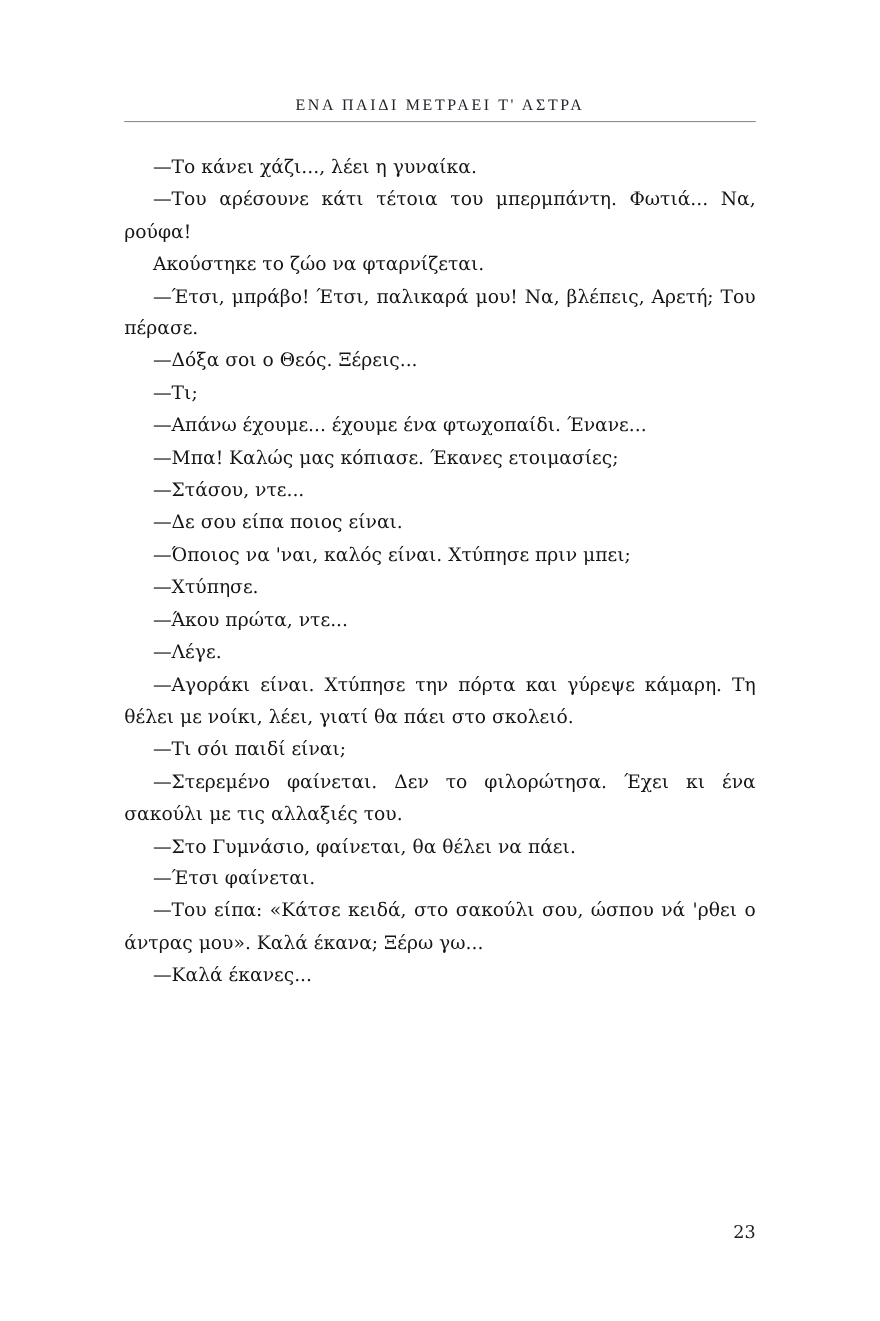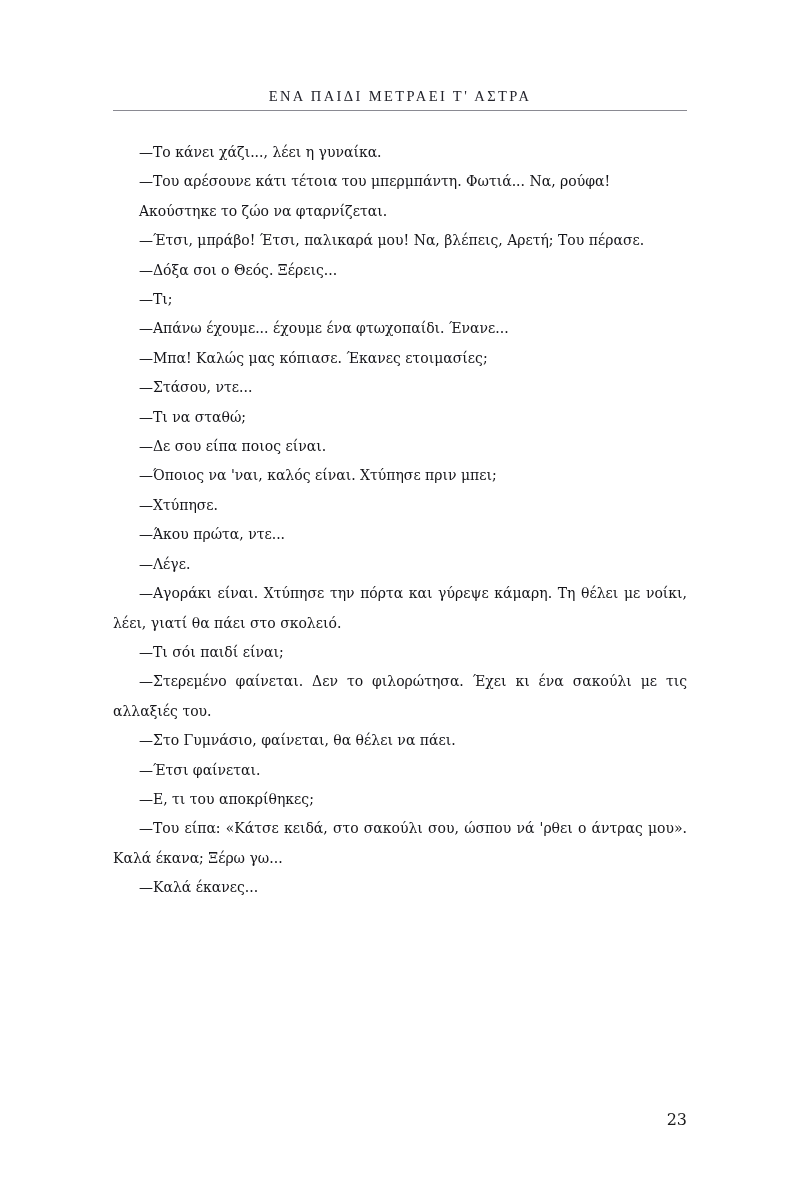--- a/index.html
+++ b/index.html
@@ -42,21 +42,21 @@
     width: 574px;
     height: 1px;
     background: #8a8a92;
   }
   .body-text {
     position: absolute;
     left: 113px;
     top: 138px;
     width: 574px;
     font-family: "DejaVu Serif", "Liberation Serif", serif;
-    font-size: 14px;
+    font-size: 17px;
     line-height: 29.4px;
     text-align: justify;
     text-justify: inter-word;
     color: #151519;
     hyphens: manual;
   }
   .body-text p {
     margin: 0;
     text-indent: 26px;
     text-align: justify;
@@ -84,31 +84,29 @@
   <div class="body-text">
       <p>—Το κάνει χάζι..., λέει η γυναίκα.</p>
       <p>—Του αρέσουνε κάτι τέτοια του μπερμπάντη. Φωτιά... Να, ρούφα!</p>
       <p>Ακούστηκε το ζώο να φταρνίζεται.</p>
       <p>—Έτσι, μπράβο! Έτσι, παλικαρά μου! Να, βλέπεις, Αρετή; Του πέρασε.</p>
       <p>—Δόξα σοι ο Θεός. Ξέρεις...</p>
       <p>—Τι;</p>
       <p>—Απάνω έχουμε... έχουμε ένα φτωχοπαίδι. Ένανε...</p>
       <p>—Μπα! Καλώς μας κόπιασε. Έκανες ετοιμασίες;</p>
       <p>—Στάσου, ντε...</p>
-      <p>—Τι να σταθώ;</p>
       <p>—Δε σου είπα ποιος είναι.</p>
       <p>—Όποιος να 'ναι, καλός είναι. Χτύπησε πριν μπει;</p>
       <p>—Χτύπησε.</p>
       <p>—Άκου πρώτα, ντε...</p>
       <p>—Λέγε.</p>
       <p>—Αγοράκι είναι. Χτύπησε την πόρτα και γύρεψε κάμαρη. Τη θέλει με νοίκι, λέει, γιατί θα πάει στο σκολειό.</p>
       <p>—Τι σόι παιδί είναι;</p>
       <p>—Στερεμένο φαίνεται. Δεν το φιλορώτησα. Έχει κι ένα σακούλι με τις αλλαξιές του.</p>
       <p>—Στο Γυμνάσιο, φαίνεται, θα θέλει να πάει.</p>
       <p>—Έτσι φαίνεται.</p>
-      <p>—Ε, τι του αποκρίθηκες;</p>
       <p>—Του είπα: «Κάτσε κειδά, στο σακούλι σου, ώσπου νά 'ρθει ο άντρας μου». Καλά έκανα; Ξέρω γω...</p>
       <p>—Καλά έκανες...</p>
     </div>
 
   <div class="folio">23</div>
 
 </div>
 
 </body></html>

